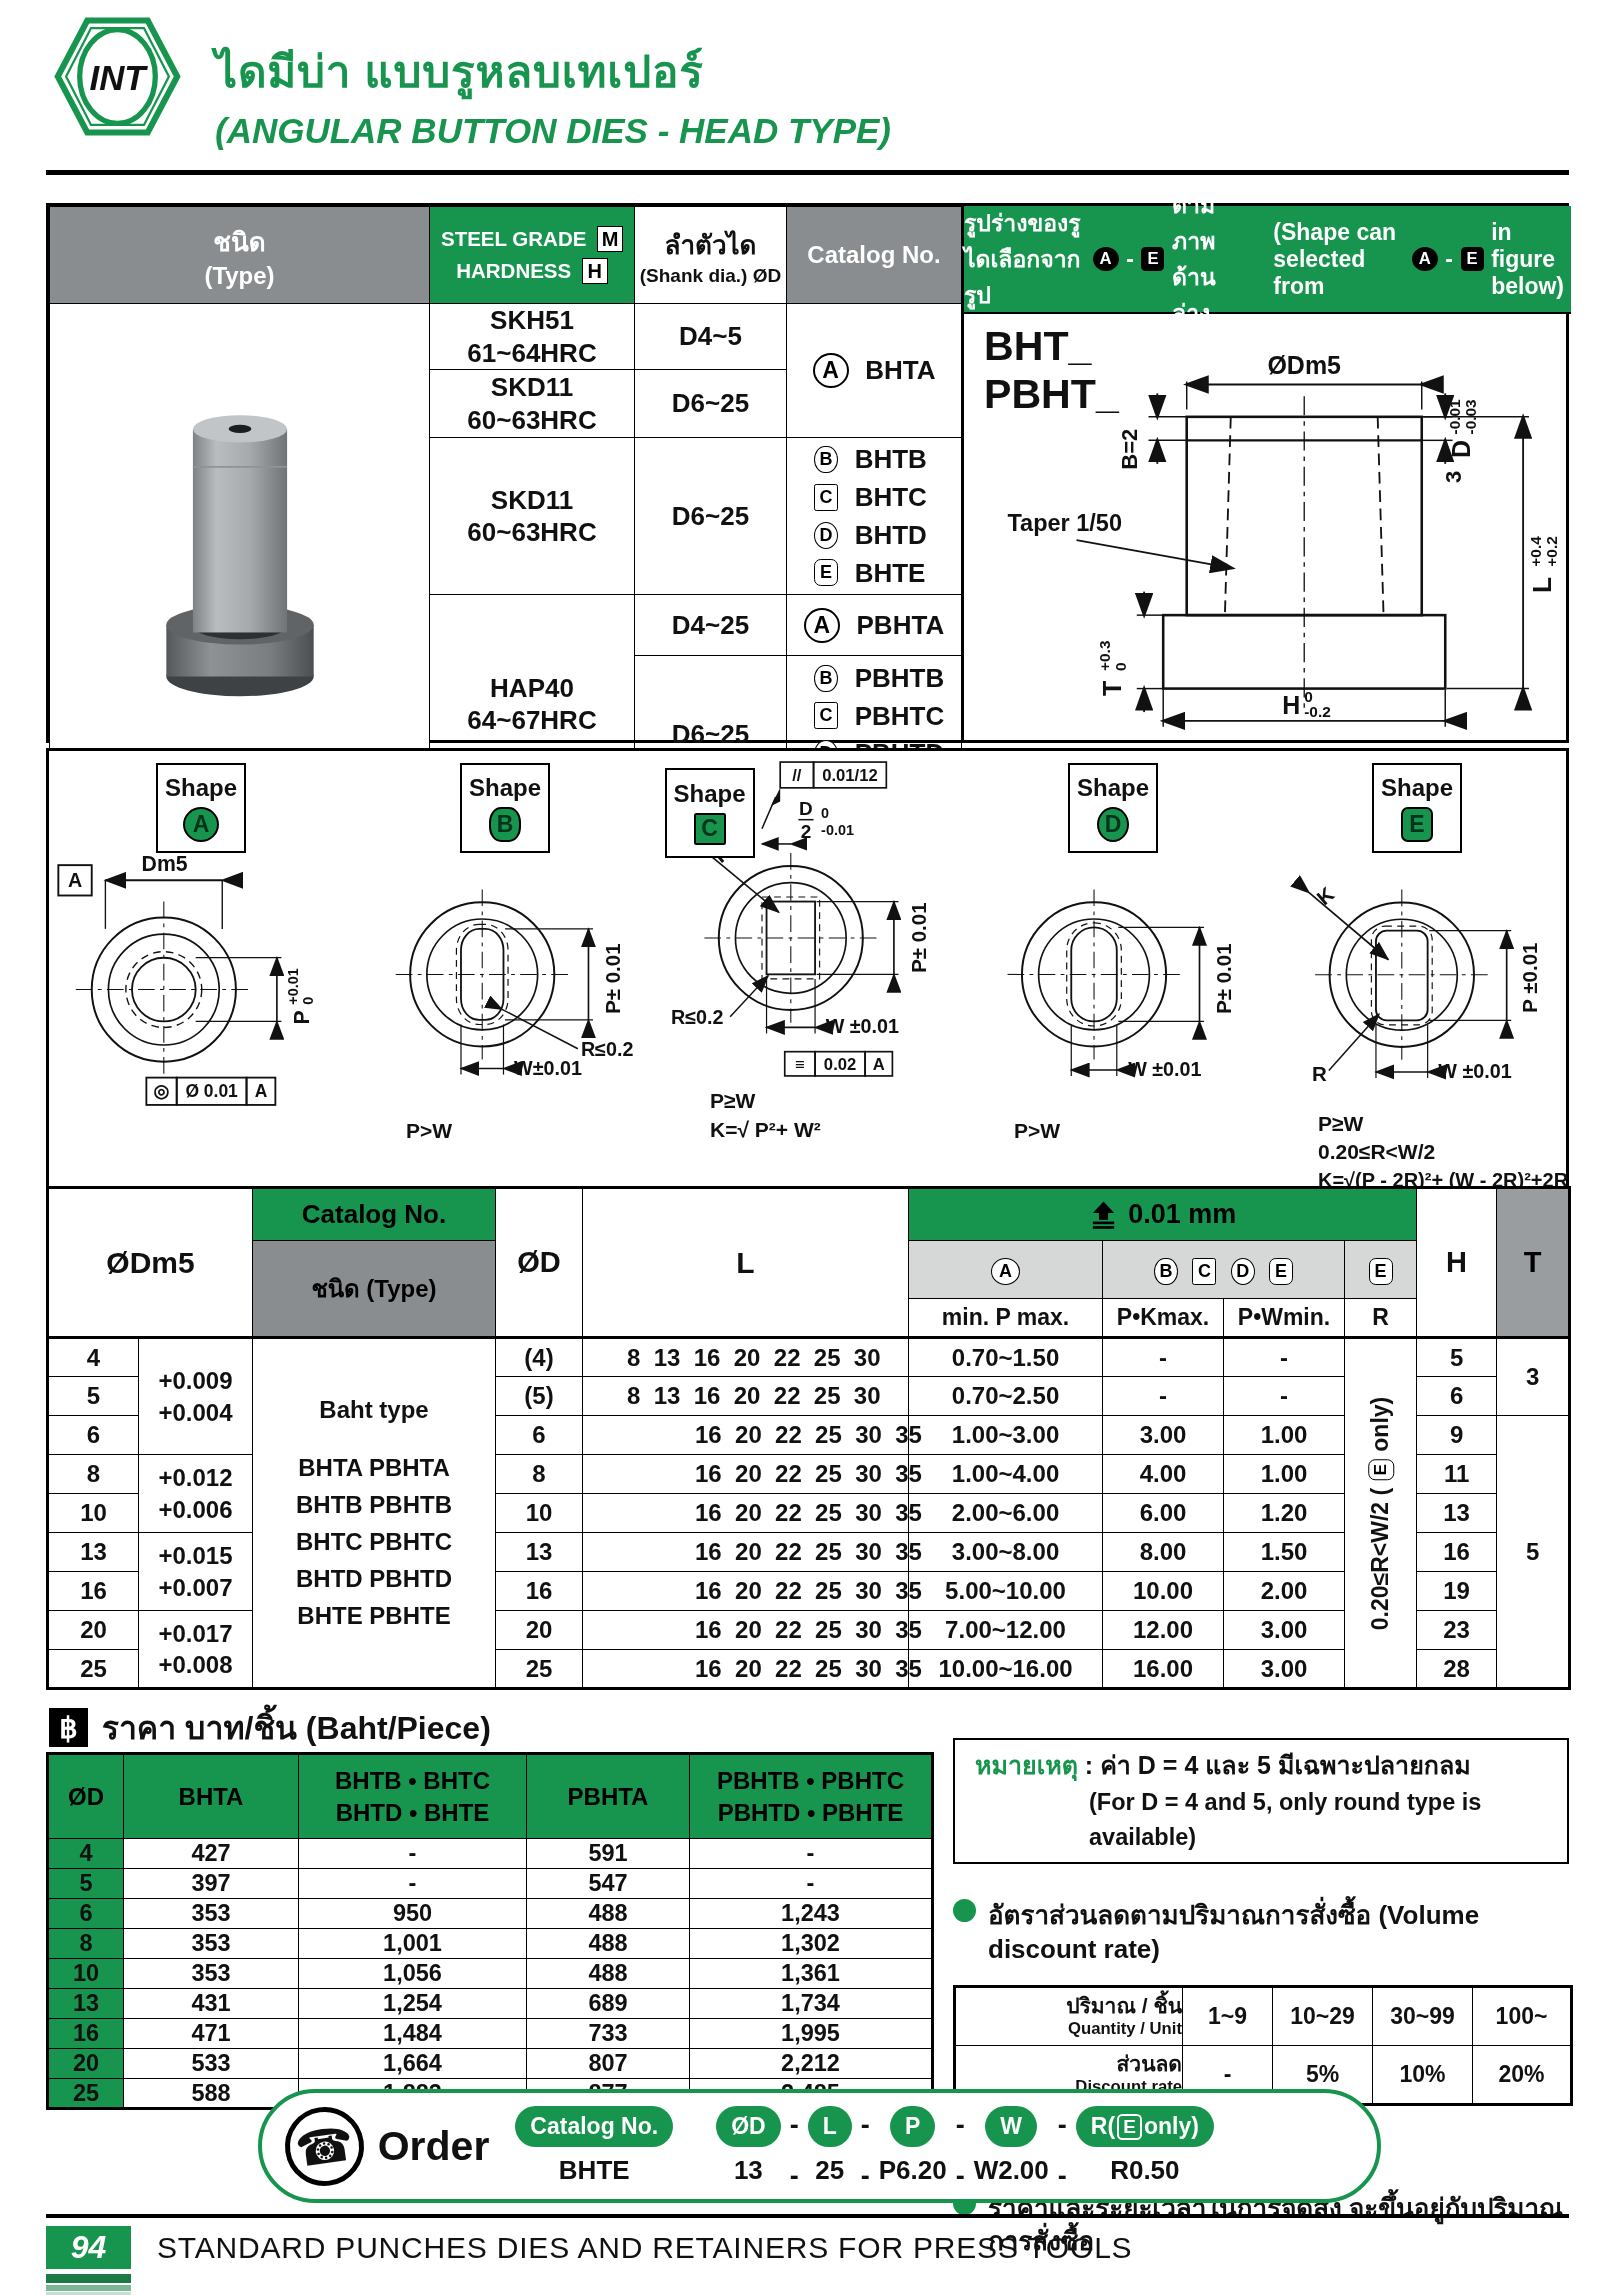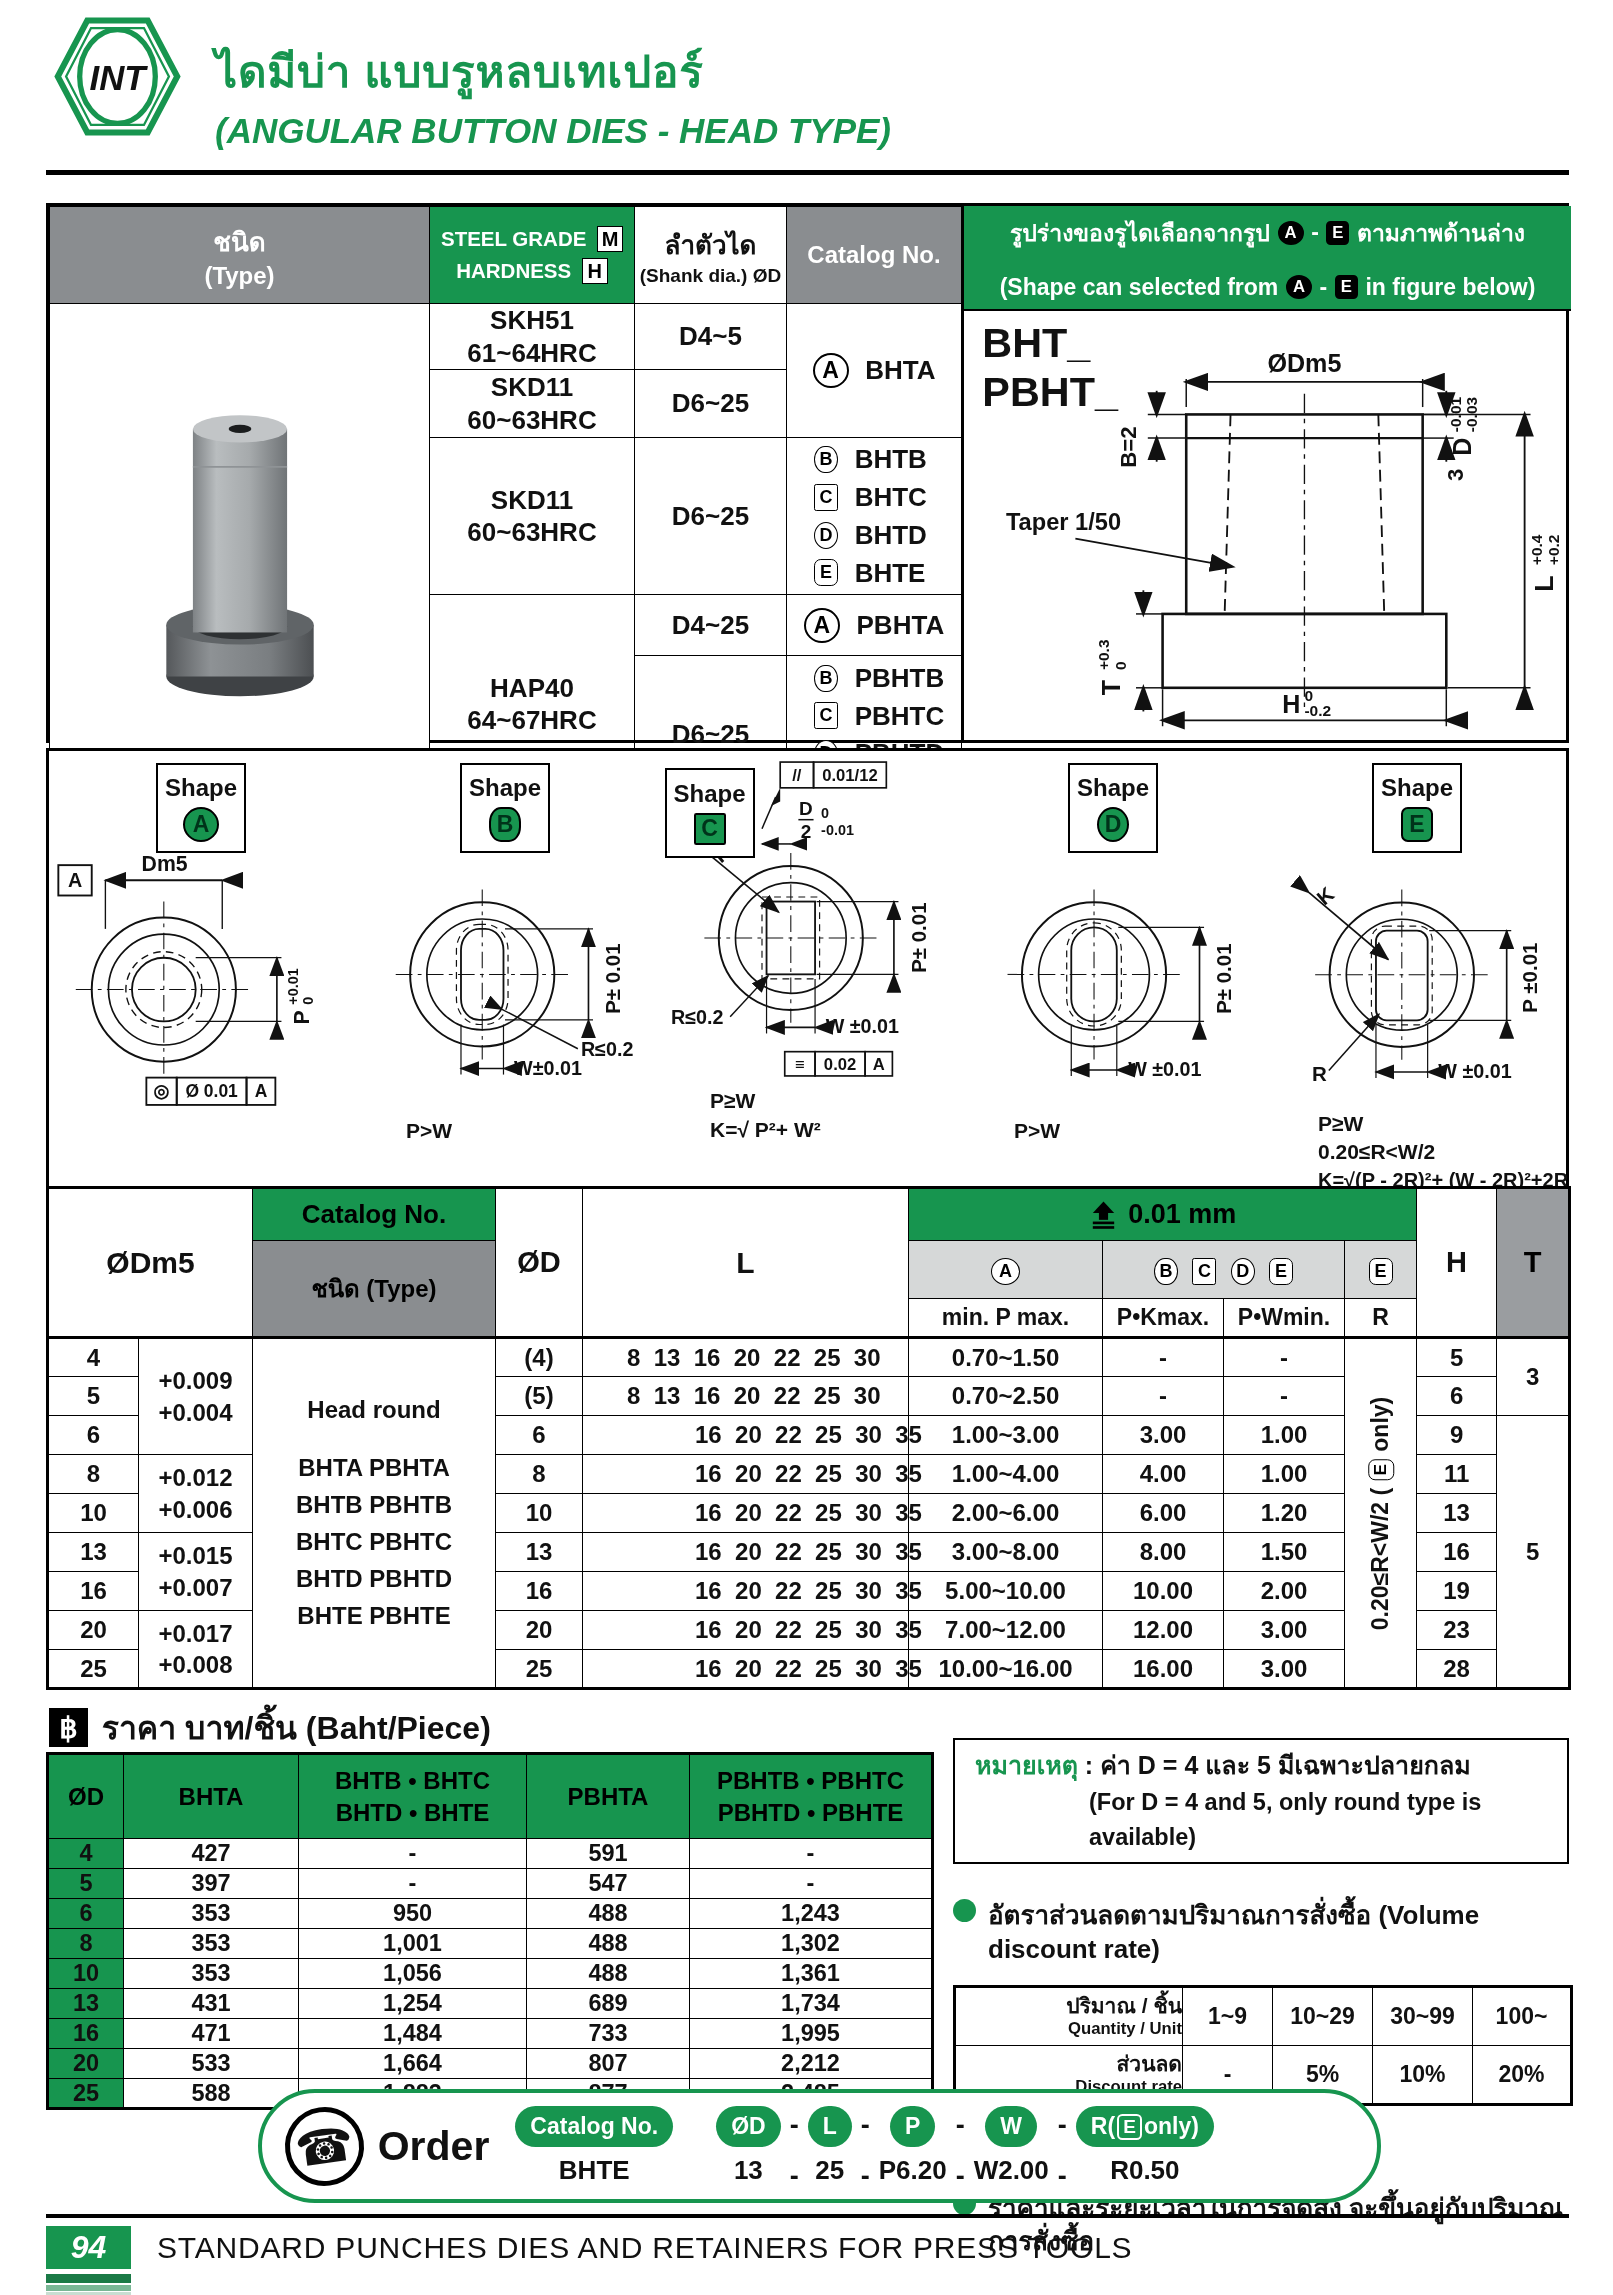--- a/index.html
+++ b/index.html
@@ -38,21 +38,21 @@
   
   .spec-box{border:3px solid #000;display:flex}
   .spec-t{width:911px}
   .spec-t th{font-size:24px}
   .h-gray{background:var(--gray-h);color:#fff}
   .h-green{background:var(--green);color:#fff}
   .cell-big{font-size:26px;line-height:1.25}
   .cat-line{display:flex;align-items:center;gap:16.7px;justify-content:flex-start;padding-left:27px;margin:5.3px 0}
   .cat-line.center{justify-content:center;padding-left:0}
   .draw-panel{flex:1;display:flex;flex-direction:column;border-left:2.3px solid #000}
-  .draw-head{height:108px;background:var(--green);color:#fff;display:flex;flex-direction:column;
+  .draw-head{height:108px;background:var(--green);color:#fff;display:flex;flex-direction:row;
              align-items:center;justify-content:center;gap:23px;font-size:23px;font-weight:700;border-bottom:2.3px solid #000}
   .draw-head .ln{display:flex;align-items:center;gap:7.6px}
   
   .shapes-box{border:3px solid #000;display:flex;background:#fff}
   .shape-panel{flex:1;position:relative;padding-top:7.6px}
   .shape-tag{width:90px;height:90px;border:2.3px solid #000;margin:4.6px auto 0;display:flex;flex-direction:column;
              align-items:center;justify-content:center;gap:4.6px;font-size:24px;font-weight:700;background:#fff}
   .cond{font-size:21px;font-weight:700;padding-left:53px;margin-top:4.6px}
   svg text{font-family:"Liberation Sans",sans-serif;font-weight:700;fill:#111}
   
@@ -607,21 +607,21 @@
       <th style="background:#fff;font-size:23px">R</th>
     </tr>
 
     <tr style="height:39px;border-top:3.8px solid #000">
       <td>4</td>
       <td rowspan="3" class="tol">
             <div>+0.009</div>
             <div>+0.004</div>
           </td>
       <td rowspan="9" class="type-cell">
-        <div style="margin-bottom:20px">Head round</div>
+        <div style="margin-bottom:20px">Baht type</div>
         <div>BHTA PBHTA</div>
         <div>BHTB PBHTB</div>
         <div>BHTC PBHTC</div>
         <div>BHTD PBHTD</div>
         <div>BHTE PBHTE</div>
       </td>
       <td>(4)</td>
       <td class="l-cell">8  13  16  20  22  25  30</td>
       <td>0.70~1.50</td>
       <td>-</td>

